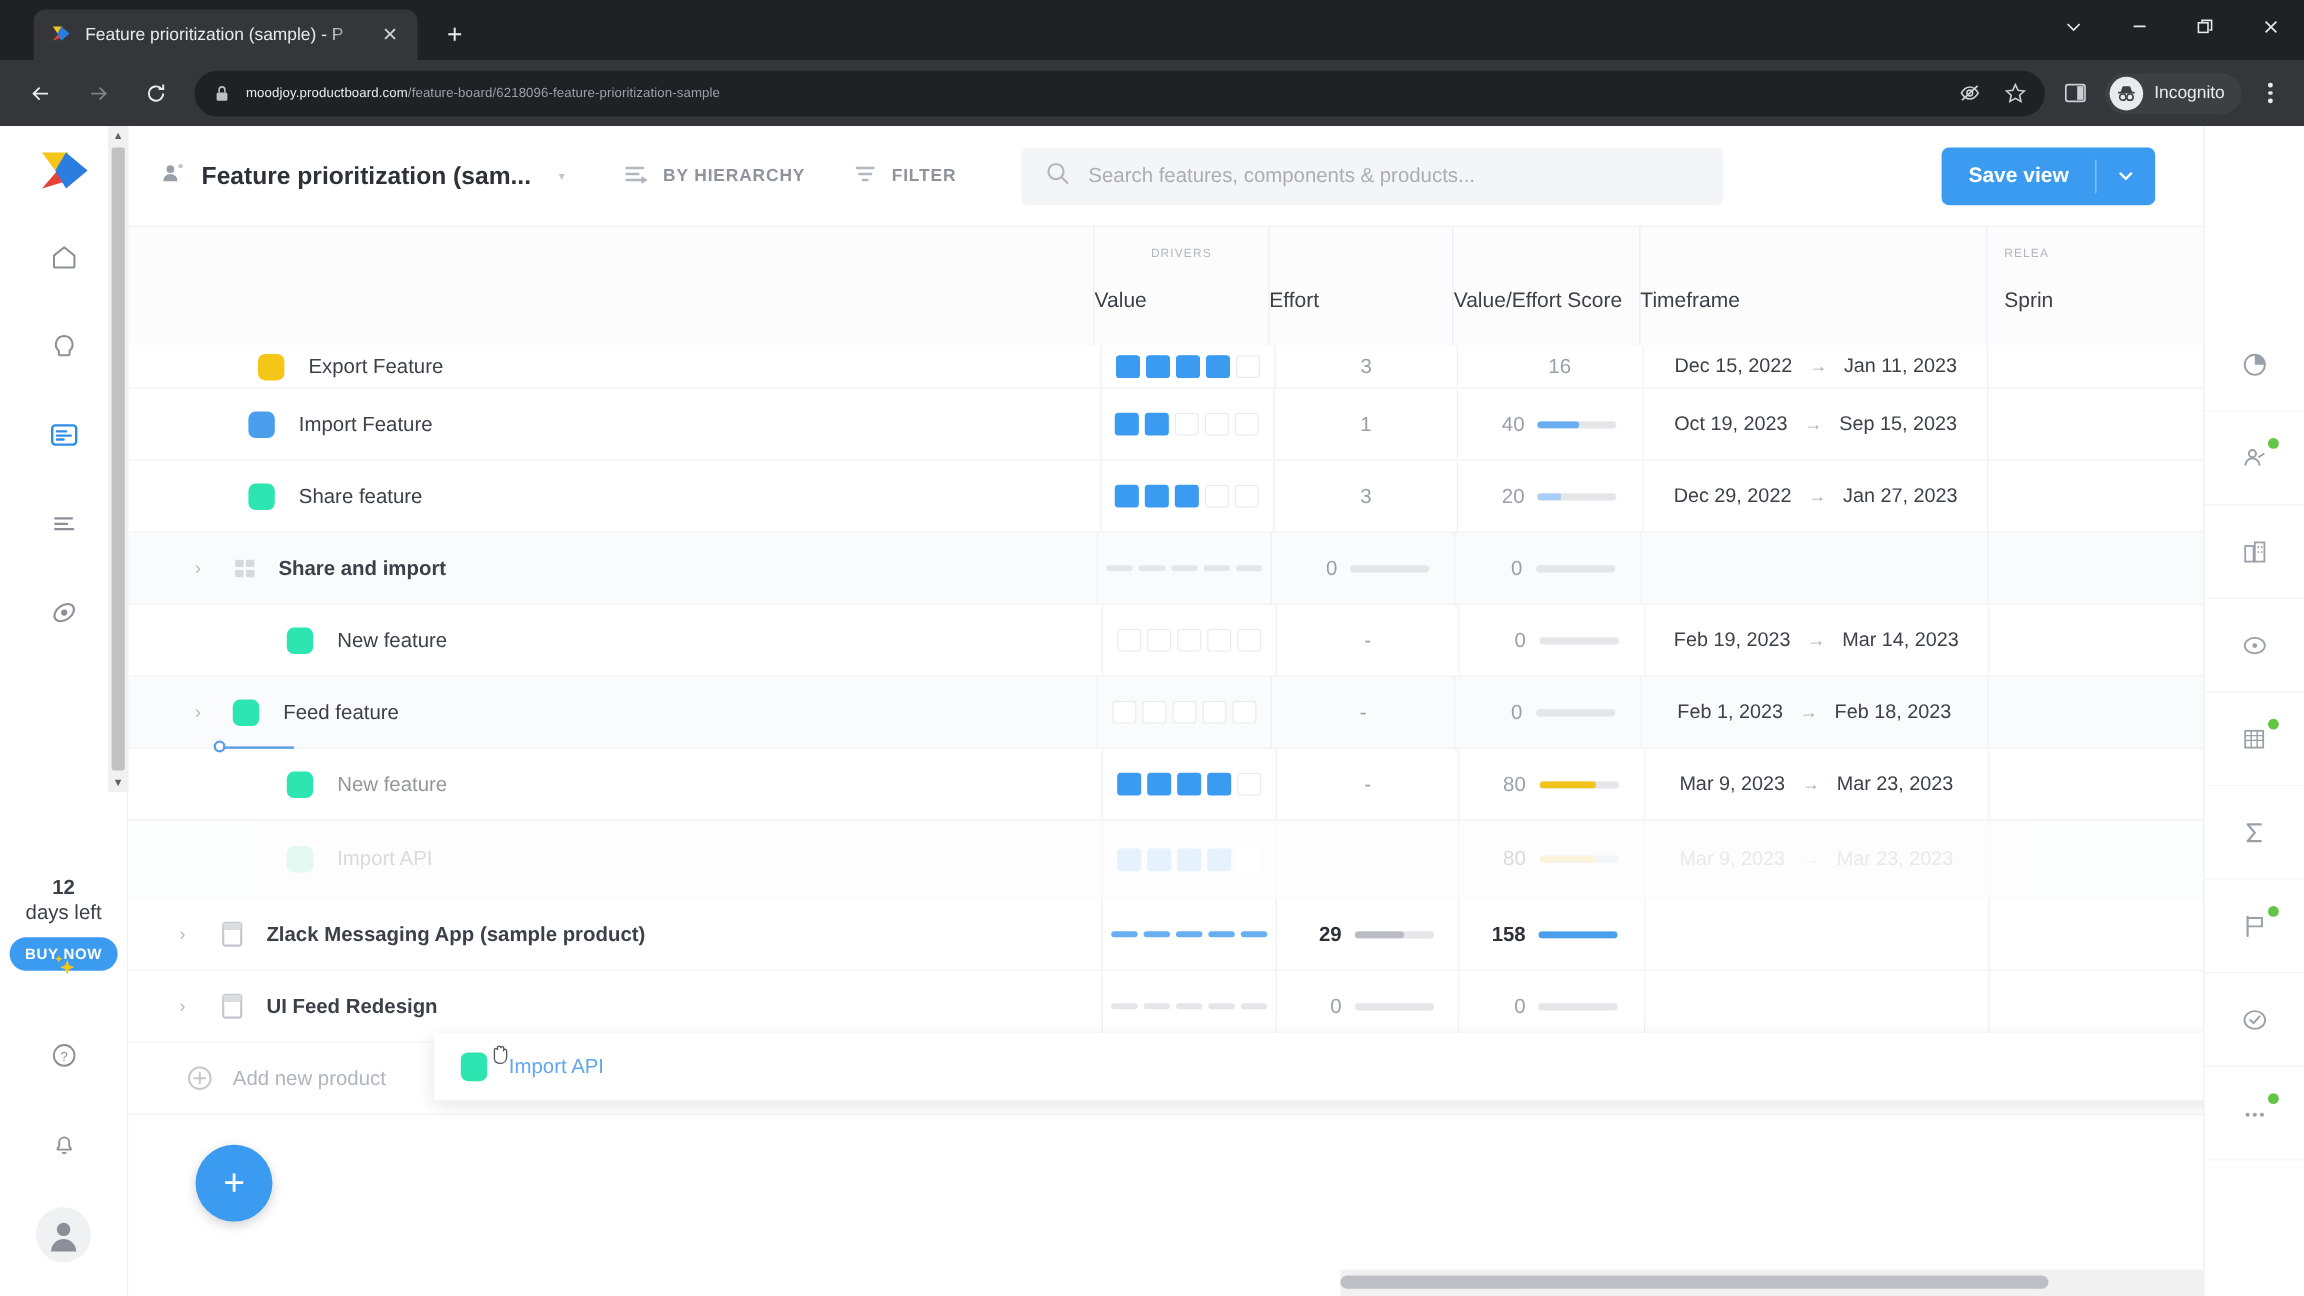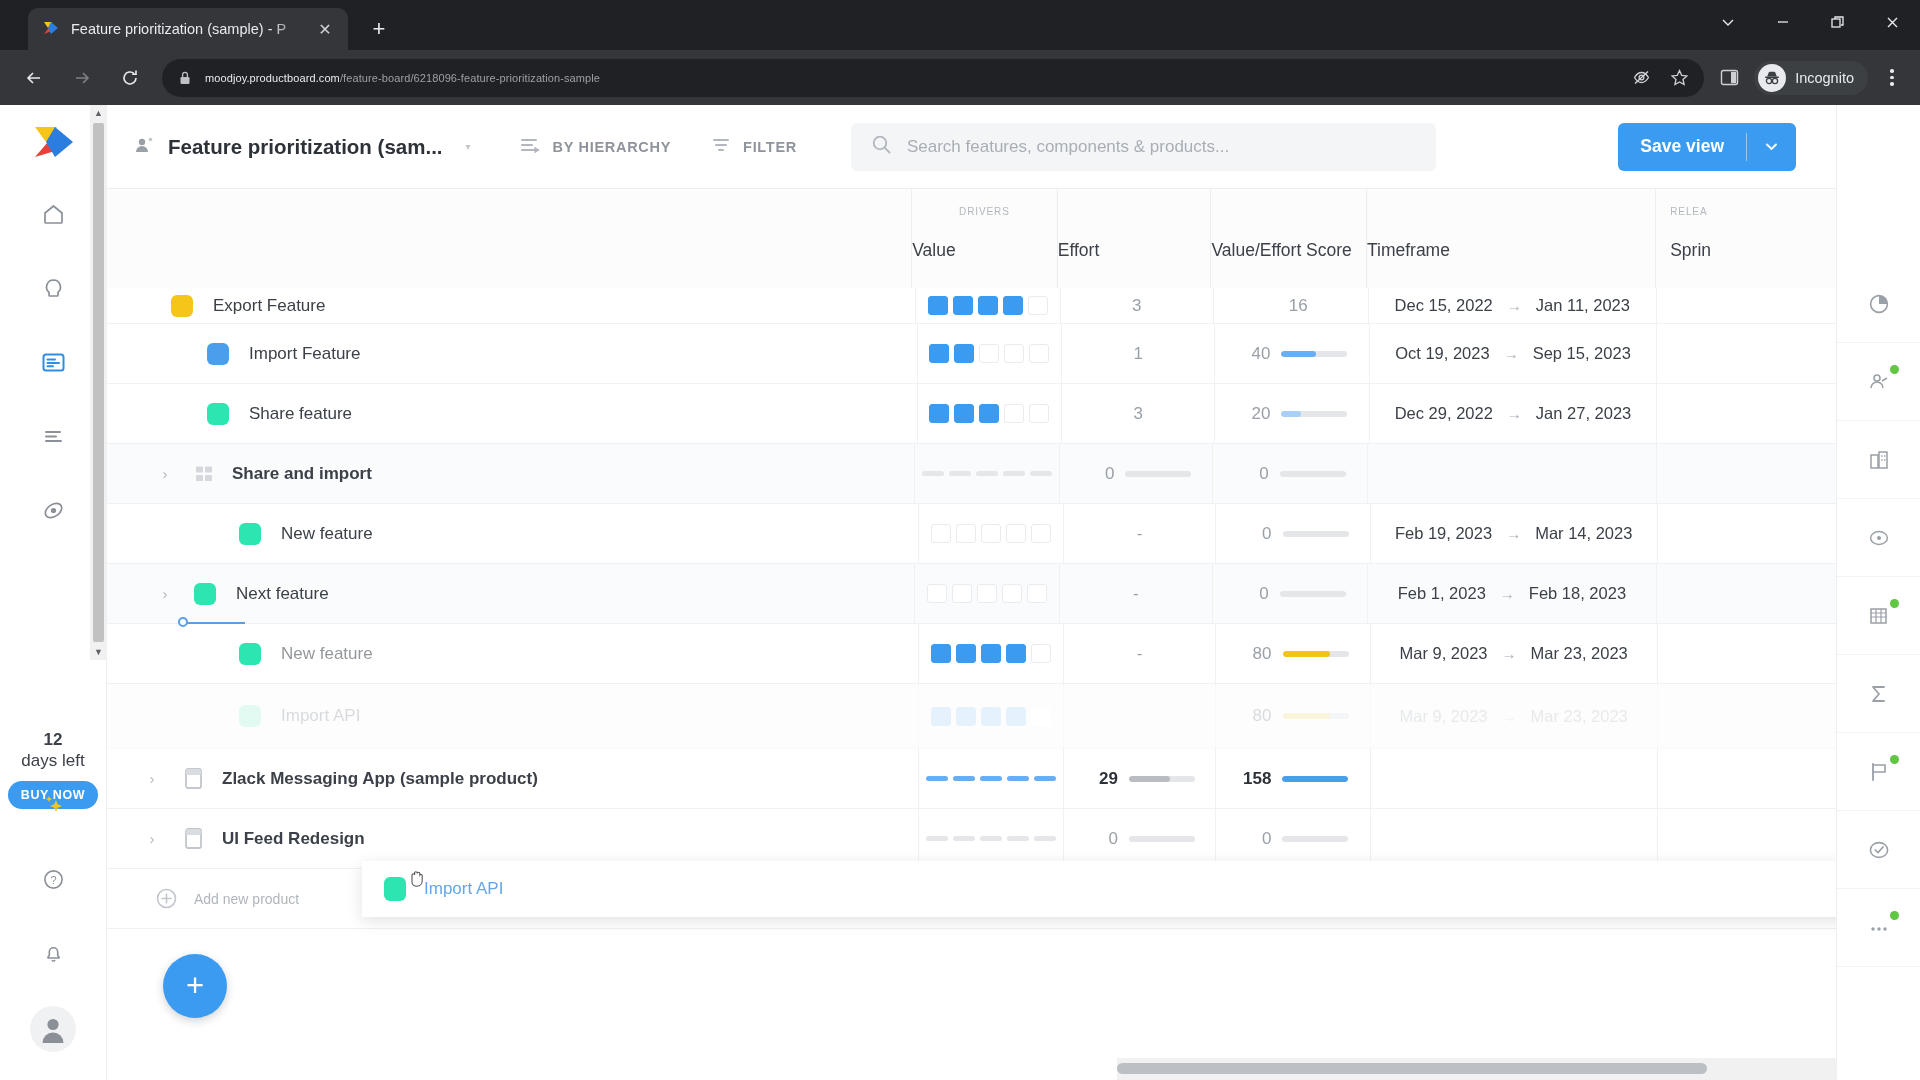--- a/index.html
+++ b/index.html
@@ -216,21 +216,21 @@
   .bar i { position: absolute; left: 0; top: 0; bottom: 0; border-radius: 3px; display: block; }
   .tf { font-size: 16.5px; color: #3c4149; display: flex; align-items: center; gap: 14px; }
   .tf .arr { color: #a8adb5; font-size: 15px; }
   .tf.muted { color: #c3c7cd; }
   .tf.muted .arr { color: #d7dade; }
 
   .scorewrap { display: flex; align-items: center; }
   .scorewrap .numv { min-width: 34px; text-align: right; }
 
   .addrow { display: flex; align-items: center; height: 62px; gap: 16px; padding-left: 48px; }
-  .addrow .txt { font-size: 14px; color: #b0b5bd; }
+  .addrow .txt { font-size: 17px; color: #b0b5bd; }
 
   .fab {
     position: absolute; left: 56px; bottom: 62px; width: 64px; height: 64px;
     border-radius: 50%; background: #3b9bf0; color: #fff;
     display: flex; align-items: center; justify-content: center; font-size: 31px;
     font-weight: 300; box-shadow: 0 3px 10px rgba(0,0,0,.18);
   }
 
   
   .drop-line {
@@ -535,21 +535,21 @@
           <div class="ch c-time">
             <div class="ttl">Timeframe</div>
           </div>
           <div class="ch c-sprint">
             <div class="grp" style="text-align:left;padding-left:14px">RELEA</div>
             <div class="ttl" style="text-align:left;padding-left:14px">Sprin</div>
           </div>
         </div>
 
         <div class="row" style="height:36px;margin-top:-24px">
-          <div class="cell first c-name namecell" style="padding-left:64px">
+          <div class="cell first c-name namecell" style="padding-left:108px">
             <span class="swatch" style="background:#f5c518"></span>
             <span class="nm" style="margin-left:20px">Export Feature</span>
           </div>
           <div class="cell c-value center">
             <span class="valbars">
               <span class="on"></span>
                 <span class="on"></span>
                 <span class="on"></span>
                 <span class="on"></span>
                 <span></span>
@@ -711,21 +711,21 @@
               <span>Mar 14, 2023</span>
             </span>
           </div>
           <div class="cell c-sprint"></div>
         </div>
 
         <div class="row alt">
           <div class="cell first c-name namecell" style="padding-left:45px">
             <span class="chev">›</span>
             <span class="swatch" style="background:#2ce5b0;margin-left:16px"></span>
-            <span class="nm" style="margin-left:20px">Next feature</span>
+            <span class="nm" style="margin-left:20px">Feed feature</span>
           </div>
           <div class="cell c-value center">
             <span class="valbars">
               <span></span>
                 <span></span>
                 <span></span>
                 <span></span>
                 <span></span>
             </span>
           </div>

